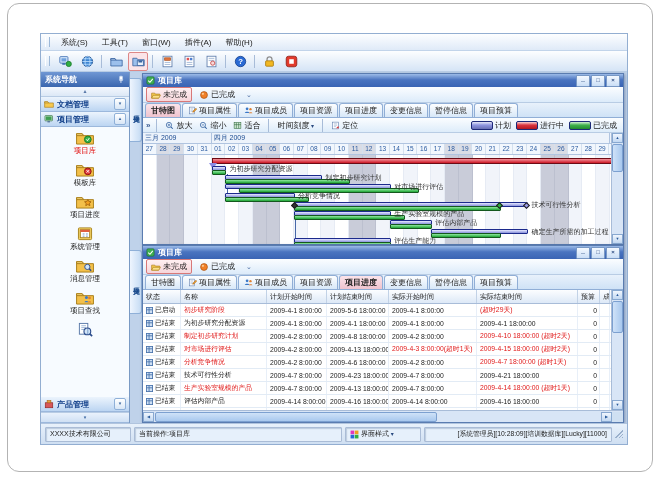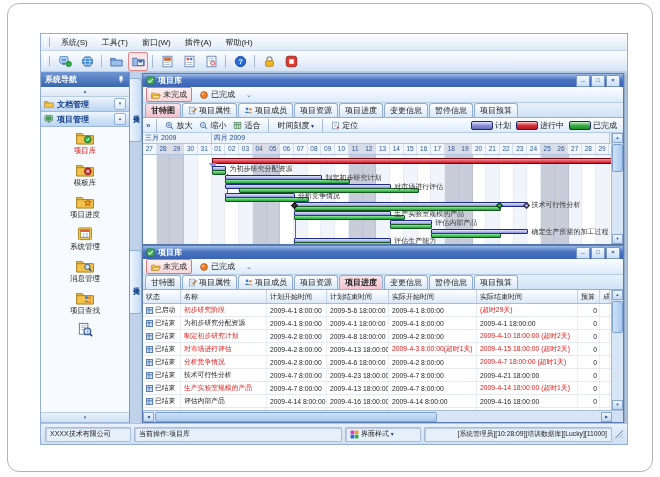--- a/index.html
+++ b/index.html
@@ -335,20 +335,30 @@
             <span class="ico">
               <svg viewBox="0 0 20 16">
                 <rect x="4" y="1.5" width="9" height="11.5" fill="#fff" stroke="#5878a8"></rect>
                 <path d="M6 4h5M6 6h5M6 8h5" stroke="#9ab4d4"></path>
                 <circle cx="12.5" cy="10" r="3.6" fill="rgba(160,200,240,.45)" stroke="#2c4c8c" stroke-width="1.2"></circle>
                 <path d="M15.2 12.7l2.4 2.4" stroke="#2c4c8c" stroke-width="1.8"></path>
               </svg>
             </span>
           </div>
         </div>
+        <div class="group">
+          <span class="ico">
+            <svg viewBox="0 0 16 16">
+              <rect x="2" y="6" width="12" height="8" fill="#d85858" stroke="#8c2020"></rect>
+              <rect x="5" y="2.5" width="6" height="3.5" fill="#f0a040" stroke="#a86818"></rect>
+            </svg>
+          </span>
+          <span>产品管理</span>
+          <span class="chev down"></span>
+        </div>
         <div class="scrollhint"></div>
       </div>
     <div class="mdi" id="mdi">
         <div class="side-tab" style="top: 6px; height: 64px;">项目文件夹</div>
         <div class="side-tab" style="top: 178px; height: 64px;">项目文件夹</div>
         <div class="win" style="top: 1px; height: 170px;">
           <div class="titlebar">
             <span class="ico">
               <svg viewBox="0 0 16 16">
                 <rect x="1.5" y="1.5" width="13" height="13" rx="2" fill="#3fae52" stroke="#1a6a28"></rect>

